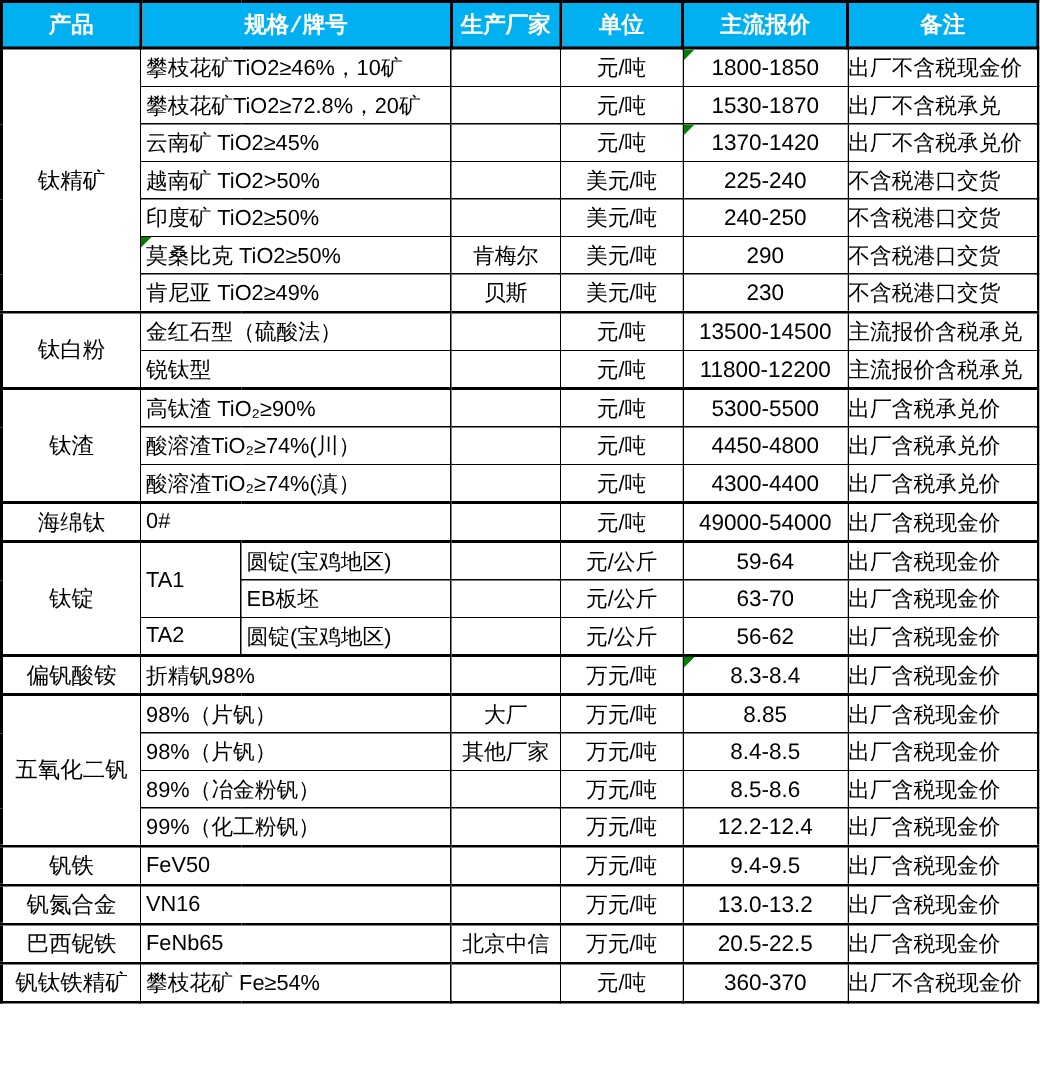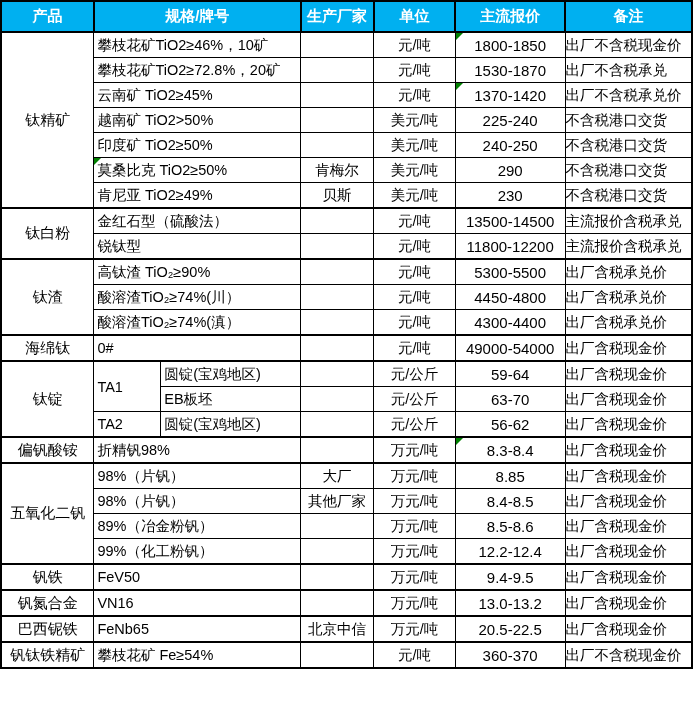--- a/index.html
+++ b/index.html
@@ -7,21 +7,21 @@
     width:693px;height:718px;background:#ffffff;
     font-family:"Liberation Sans","DejaVu Sans",sans-serif;
     color:#000;
   }
   table{
     border-collapse:collapse;table-layout:fixed;
     border:2px solid #000;
   }
   th{
     background:#00B0F0;color:#fff;font-weight:bold;font-size:15px;
-    border:2px solid #000;height:29px;padding:0 2px;overflow:hidden;white-space:nowrap;
+    border:2px solid #000;height:29px;padding:0 2px;overflow:hidden;white-space:nowrap;font-family:Liberation Mono, monospace;
   }
   td{
     border:1px solid #000;height:24px;font-size:14.5px;
     padding:0 3px;overflow:hidden;white-space:nowrap;
     position:relative;vertical-align:middle;background:#fff;
   }
   tr.group-start td{border-top:2px solid #000;}
   td.c-product{text-align:center;font-size:15px;}
   td.c-spec,td.c-spec-a,td.c-spec-b{text-align:left;margin-top:16px;}
   td.c-manu{text-align:center;padding:0 1px;}

